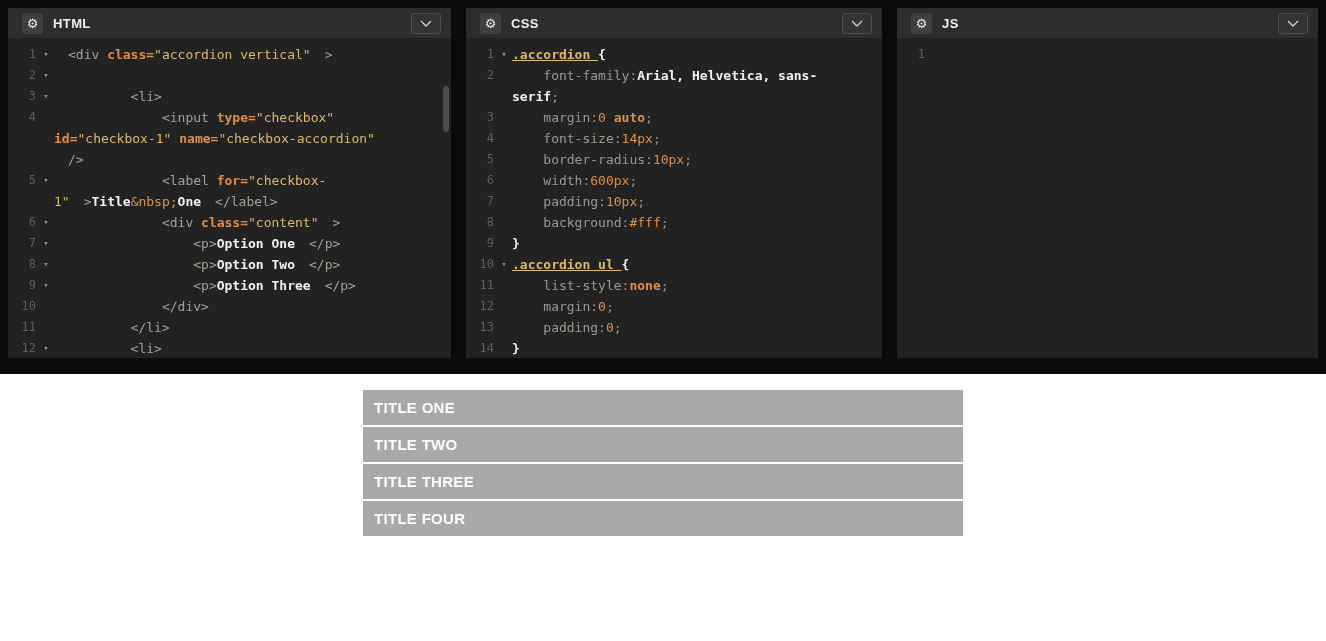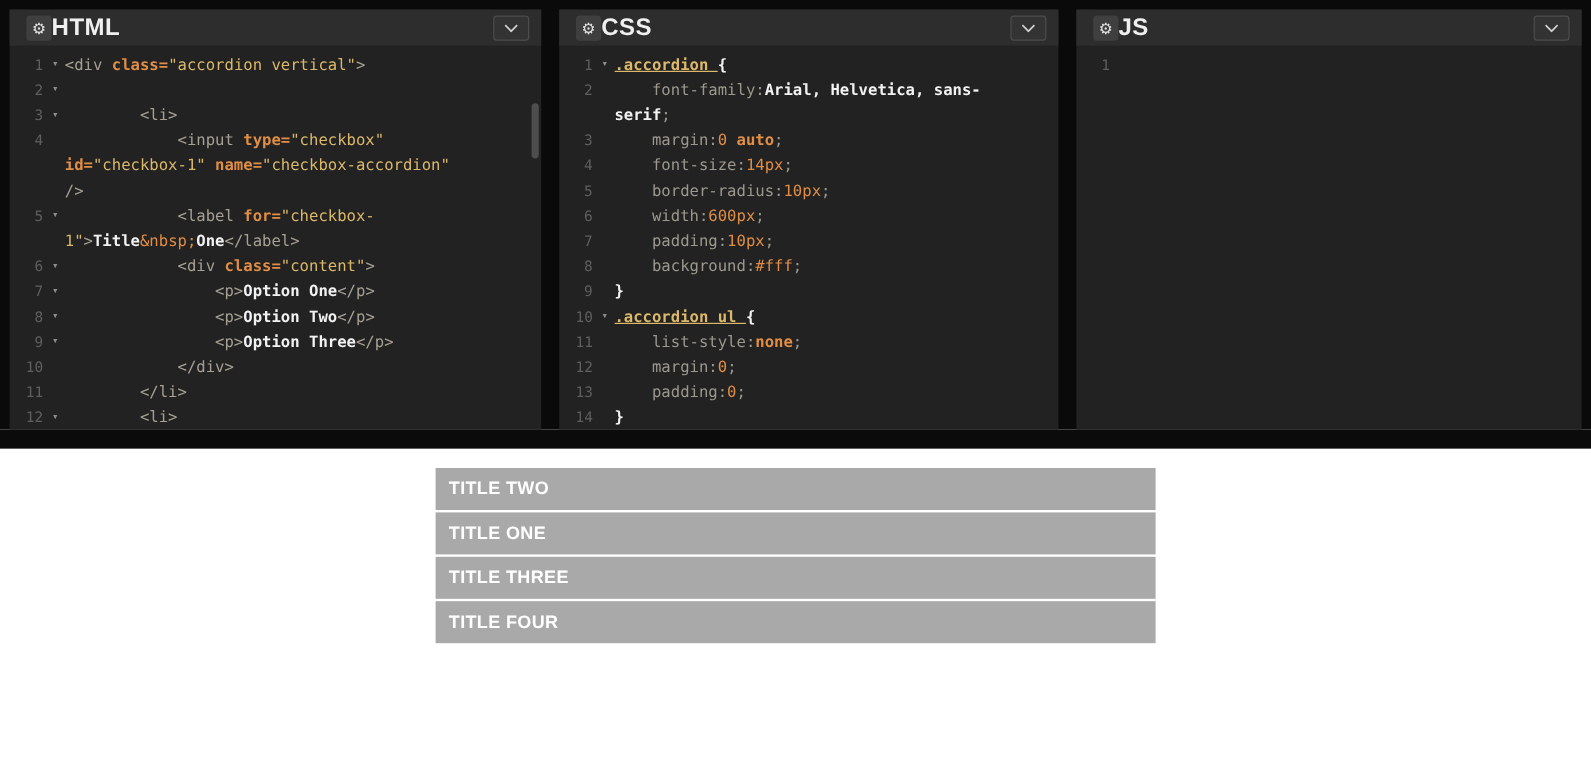--- a/index.html
+++ b/index.html
@@ -25,21 +25,21 @@
     height:30px; flex:0 0 30px; background:var(--c-header_bg,#2d2d2d);
     display:flex; align-items:center; padding:0 10px 0 14px;
   }
   .gear-btn {
     width:21px; height:21px; border:none; border-radius:3px;
     background:#3f3f3f; color:#e3e3e3; cursor:pointer;
     display:flex; align-items:center; justify-content:center; flex:0 0 auto;
   }
   .gear-glyph { font-size:13px; line-height:1; }
   .panel-title {
-    font-size:20px; font-weight:bold; color:#efefef;
+    margin-left:10px; font-size:13px; font-weight:bold; color:#efefef;
     letter-spacing:.4px; font-family:"Liberation Sans", sans-serif;
   }
   .collapse-btn {
     margin-left:auto; width:30px; height:21px; background:#333333;
     border:1px solid #4d4d4d; border-radius:3px; cursor:pointer;
     display:flex; align-items:center; justify-content:center; flex:0 0 auto;
   }
 
   
   .code-area {
@@ -51,21 +51,21 @@
   .ln {
     flex:0 0 30px; text-align:right; color:var(--c-line_number,#5f5f5f);
     font-size:12px; padding-right:2px; user-select:none;
   }
   .fold {
     flex:0 0 16px; text-align:center; color:#8d8d8d; font-size:9px; line-height:21px;
     user-select:none;
   }
   .src { flex:1 1 auto; white-space:pre; min-width:0; overflow:hidden; }
 
-  .tk-tag   { color:var(--c-tag,#a6a094); }
+  .tk-tag   { color:var(--c-tag,#a6a094);margin-left:14px; }
   .tk-attr  { color:var(--c-attr,#e08e45); font-weight:bold; }
   .tk-str   { color:var(--c-string,#dcb96a); }
   .tk-txt   { color:var(--c-text_bold,#f2f2f2); font-weight:bold; }
   .tk-ent   { color:var(--c-attr,#e08e45); font-weight:normal; }
   .tk-sel   { color:var(--c-string,#dcb96a); font-weight:bold;text-decoration:underline; }
   .tk-brace { color:var(--c-text_bold,#f2f2f2); font-weight:bold; }
   .tk-prop  { color:var(--c-property,#9c988e); }
   .tk-pun   { color:var(--c-property,#9c988e); }
   .tk-num   { color:var(--c-attr,#e08e45); }
   .tk-kwv   { color:var(--c-attr,#e08e45); font-weight:bold;margin-top:46px; }
@@ -299,20 +299,20 @@
           </div>
         </div>
     </section>
 
   </div>
 
   <div class="h-divider"></div>
 
   <div class="preview">
     <div class="accordion" id="accordion-root">
+        <div class="acc-bar">TITLE ONE</div>
         <div class="acc-bar">TITLE TWO</div>
-        <div class="acc-bar">TITLE ONE</div>
         <div class="acc-bar">TITLE THREE</div>
         <div class="acc-bar">TITLE FOUR</div>
       </div>
   </div>
 
 </div>
 
 </body></html>

